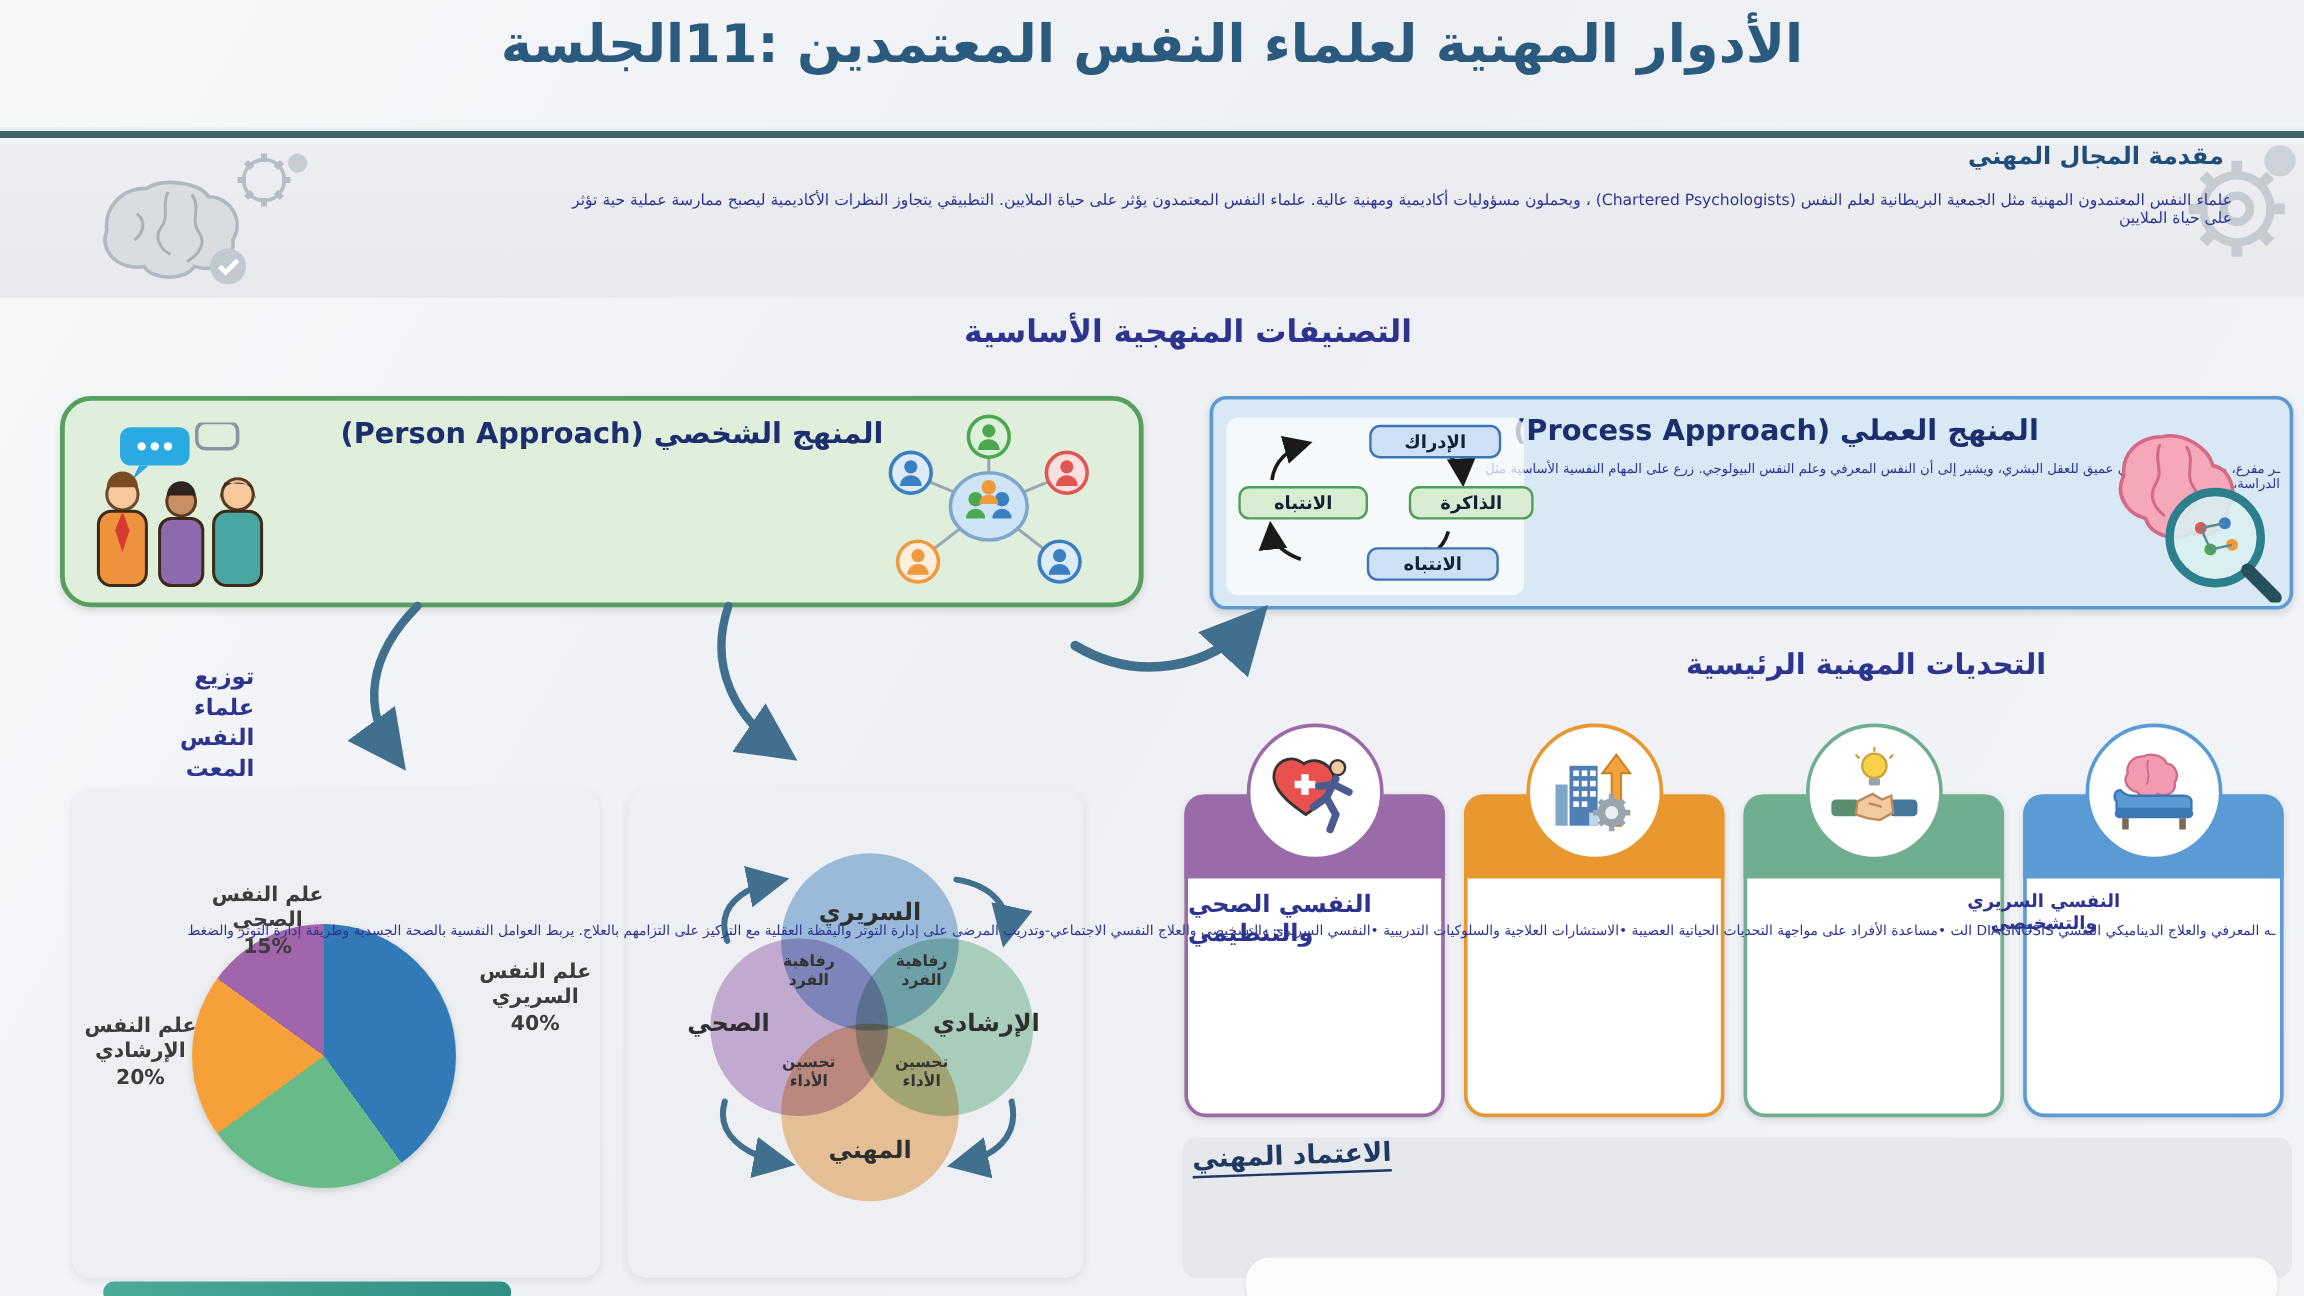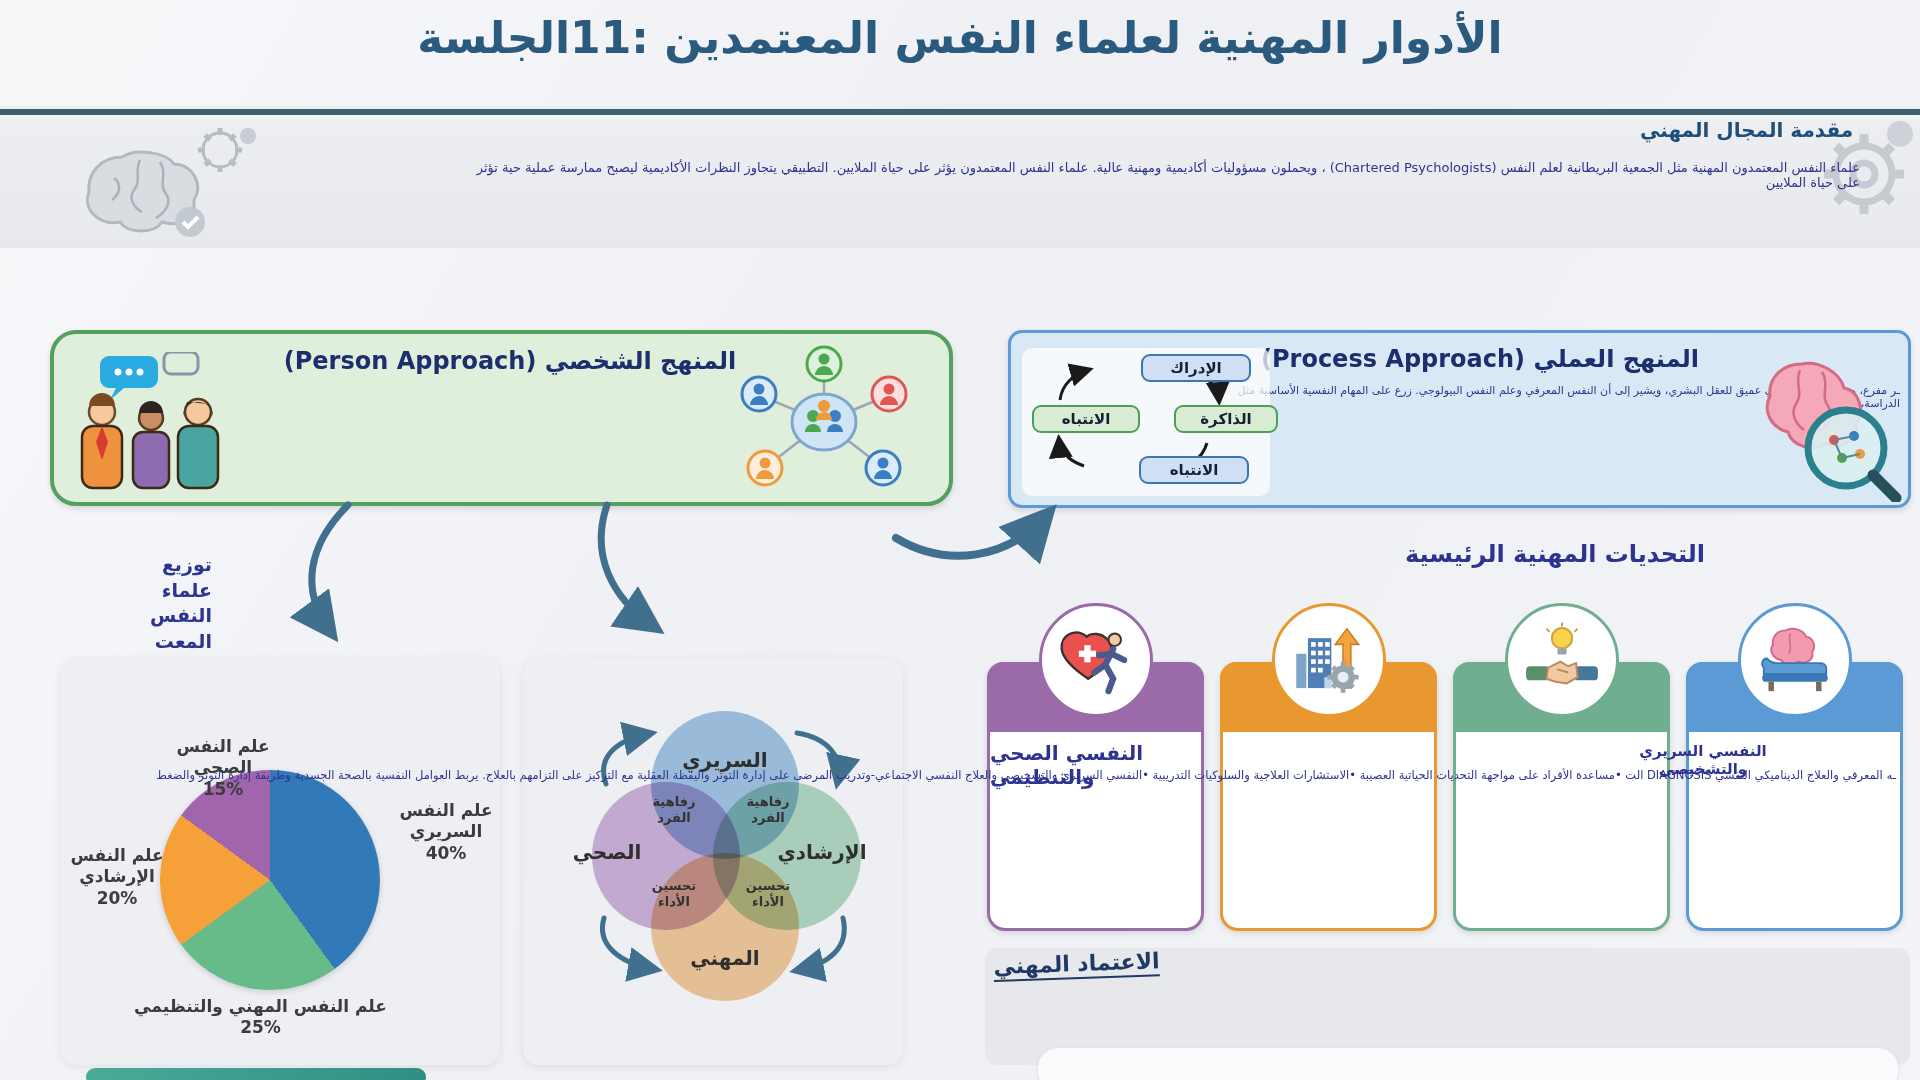--- a/index.html
+++ b/index.html
@@ -109,20 +109,21 @@
             <line x1="25" y1="83" x2="18" y2="90"></line>
         </g>
       </g>
       <circle cx="82" cy="22" r="13" fill="#cdd2d8"></circle>
     </svg>
   </div>
 
   <div class="abs intro-heading">مقدمة المجال المهني</div>
   <div class="abs intro-text">علماء النفس المعتمدون المهنية مثل الجمعية البريطانية لعلم النفس (Chartered Psychologists) ، ويحملون مسؤوليات أكاديمية ومهنية عالية. علماء النفس المعتمدون يؤثر على حياة الملايين. التطبيقي يتجاوز النظرات الأكاديمية ليصبح ممارسة عملية حية تؤثر على حياة الملايين</div>
 
+  <div class="abs sec-head ctr" style="top:262px;left:790px;width:400px;">التصنيفات المنهجية الأساسية</div>
 
   <div class="abs person-box"></div>
   <div class="abs box-title ctr" style="top:347px;left:250px;width:520px;text-align:center;">المنهج الشخصي (Person Approach)</div>
 
   <div class="abs" style="top:352px;left:72px;width:160px;height:142px;">
     <svg width="160" height="142" viewBox="0 0 160 142">
       <rect x="28" y="4" width="58" height="32" rx="9" fill="#29abe2"></rect>
       <path d="M44 36 l-6 12 l14 -12 Z" fill="#29abe2"></path>
       <circle cx="46" cy="20" r="3.5" fill="#fff"></circle>
         <circle cx="57" cy="20" r="3.5" fill="#fff"></circle>
@@ -256,22 +257,20 @@
   <div class="abs panel-card" style="top:658px;left:60px;width:440px;height:407px;"></div>
   <div class="abs pie" style="background: conic-gradient(rgb(50, 121, 183) 0deg, rgb(50, 121, 183) 144deg, rgb(102, 187, 136) 144deg, rgb(102, 187, 136) 234deg, rgb(245, 160, 56) 234deg, rgb(245, 160, 56) 306deg, rgb(161, 101, 171) 306deg, rgb(161, 101, 171) 360deg);"></div>
   <div class="abs pie-label pre ctr" style="top:736px;left:148px;width:150px;">علم النفس الصحي
 15%</div>
   <div class="abs pie-label pre ctr" style="top:800px;left:386px;width:120px;">علم النفس
 السريري
 40%</div>
   <div class="abs pie-label pre ctr" style="top:845px;left:58px;width:118px;">علم النفس
 الإرشادي
 20%</div>
-  <div class="abs pie-label pre ctr" style="top:996px;left:128px;width:265px;">علم النفس المهني والتنظيمي
-25%</div>
 
   <div class="abs panel-card" style="top:658px;left:523px;width:380px;height:407px;"></div>
   <div class="abs venn-circle" style="top:711px;left:651px;background:rgba(110,165,210,.62);"></div>
   <div class="abs venn-circle" style="top:782px;left:592px;background:rgba(170,120,190,.55);"></div>
   <div class="abs venn-circle" style="top:782px;left:713px;background:rgba(120,190,150,.55);"></div>
   <div class="abs venn-circle" style="top:853px;left:651px;background:rgba(240,170,90,.6);"></div>
   <div class="abs venn-label ctr" style="top:748px;left:665px;width:120px;z-index:2;">السريري</div>
   <div class="abs venn-label ctr" style="top:840px;left:552px;width:110px;z-index:2;">الصحي</div>
   <div class="abs venn-label ctr" style="top:840px;left:762px;width:120px;z-index:2;">الإرشادي</div>
   <div class="abs venn-label ctr" style="top:946px;left:665px;width:120px;z-index:2;">المهني</div>

